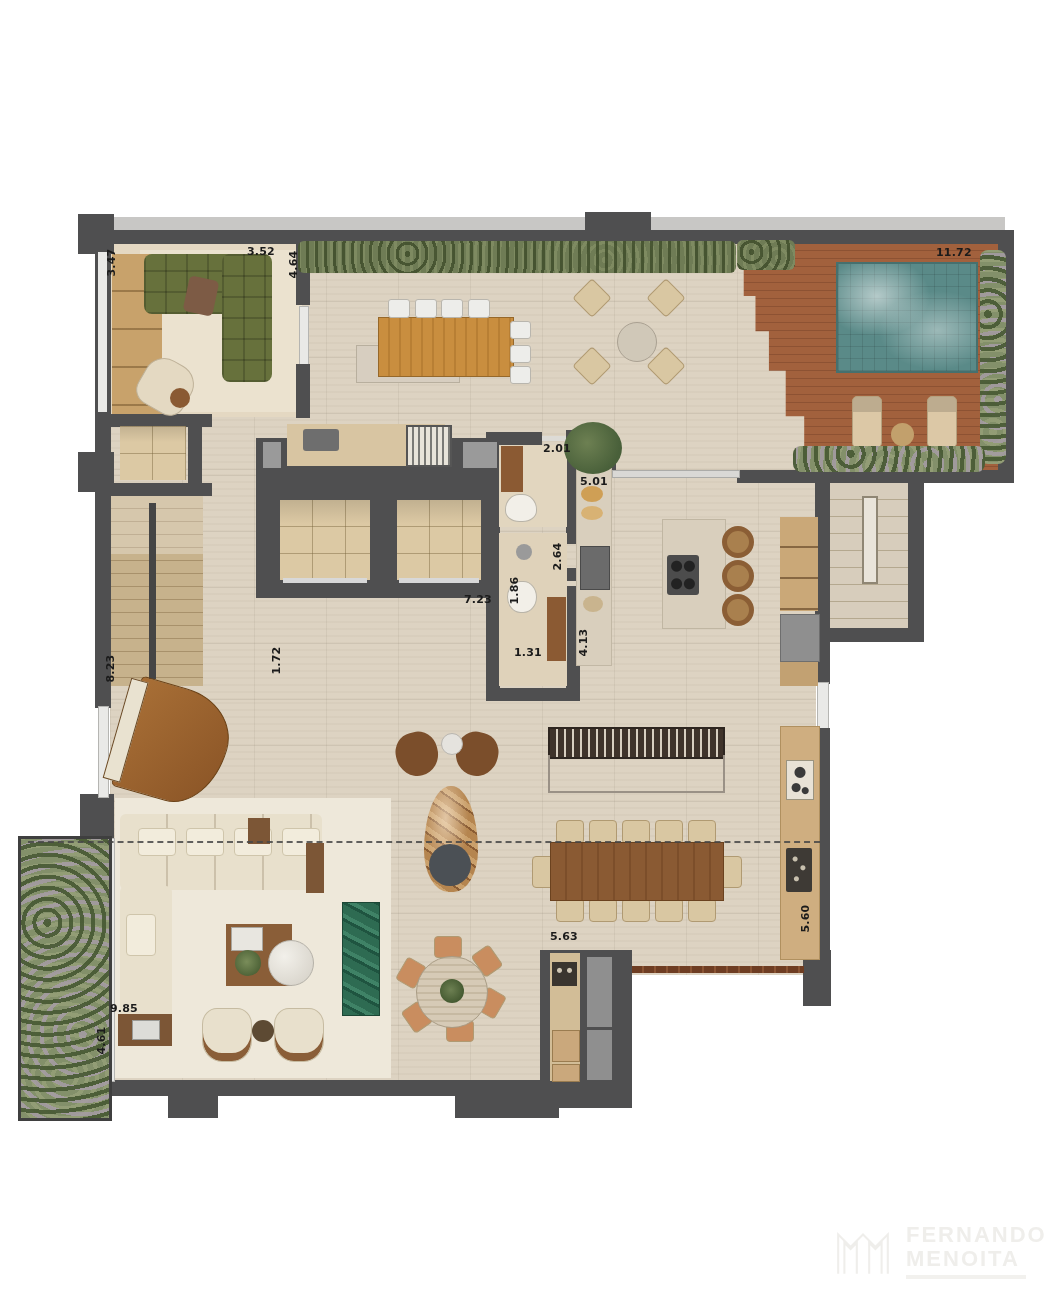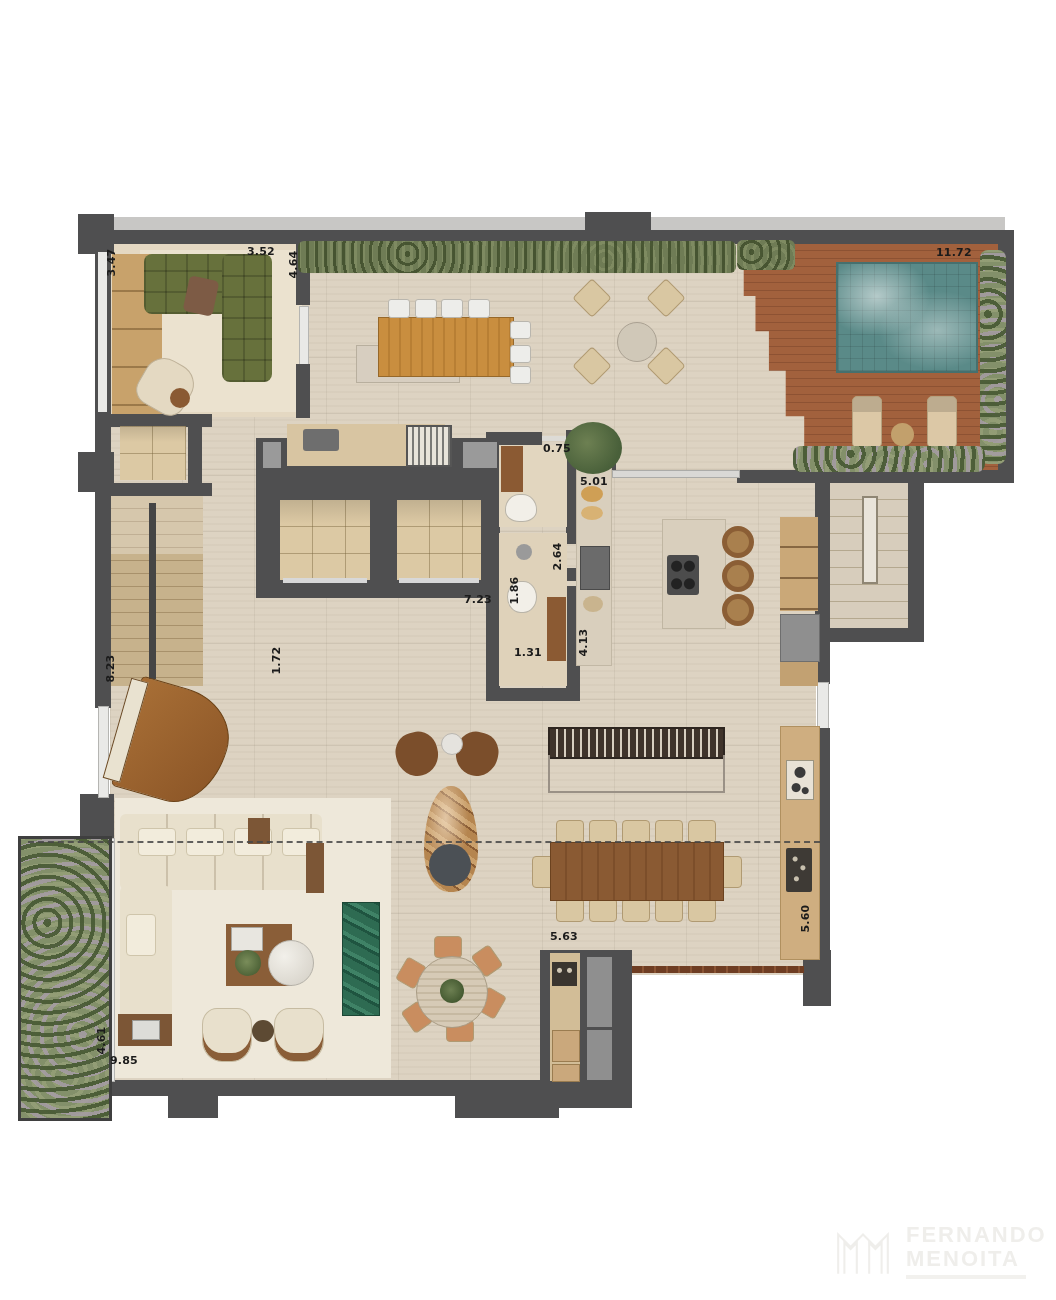--- a/index.html
+++ b/index.html
@@ -287,31 +287,31 @@
   <div class="fur" style="left:587px;top:1030px;width:25px;height:50px;background:#8f8f8f;z-index:5;"></div>
   <div class="fur" style="left:632px;top:966px;width:172px;height:7px;z-index:5;background:
        repeating-linear-gradient(90deg, #6e3d22 0 10px, #8a5433 10px 12px);"></div>
 
   <div class="dash" style="left:28px;top:841px;width:792px;height:0;"></div>
 
   <div class="dim v" style="left:94px;top:256px;">3.47</div>
   <div class="dim" style="left:247px;top:245px;">3.52</div>
   <div class="dim v" style="left:276px;top:258px;">4.64</div>
   <div class="dim" style="left:936px;top:246px;">11.72</div>
-  <div class="dim" style="left:543px;top:442px;">0.75</div>
+  <div class="dim" style="left:543px;top:442px;">2.01</div>
   <div class="dim" style="left:580px;top:475px;">5.01</div>
   <div class="dim v" style="left:540px;top:550px;">2.64</div>
   <div class="dim" style="left:464px;top:593px;">7.23</div>
   <div class="dim v" style="left:497px;top:584px;">1.86</div>
   <div class="dim" style="left:500px;top:646px;margin-left:14px;">1.31</div>
   <div class="dim v" style="left:566px;top:636px;">4.13</div>
   <div class="dim v" style="left:259px;top:654px;">1.72</div>
   <div class="dim v" style="left:93px;top:662px;">8.23</div>
   <div class="dim v" style="left:84px;top:1034px;">4.61</div>
-  <div class="dim" style="left:110px;top:1054px;">9.85</div>
+  <div class="dim" style="left:110px;top:1002px;">9.85</div>
   <div class="dim" style="left:550px;top:930px;">5.63</div>
   <div class="dim v" style="left:788px;top:912px;">5.60</div>
 
   <div class="wm" style="left:832px;top:1216px;width:210px;height:70px;display:flex;gap:12px;align-items:center;">
     <svg width="62" height="62" viewBox="0 0 60 60" style="flex:0 0 auto;">
       <g fill="none" stroke="#efeeeb" stroke-width="2">
         <path d="M6 52 V14 L18 26 L30 14 L42 26 L54 14 V52"></path>
         <path d="M12 52 V22 L18 28 L24 22 V52"></path>
         <path d="M36 52 V22 L42 28 L48 22 V52"></path>
       </g>

